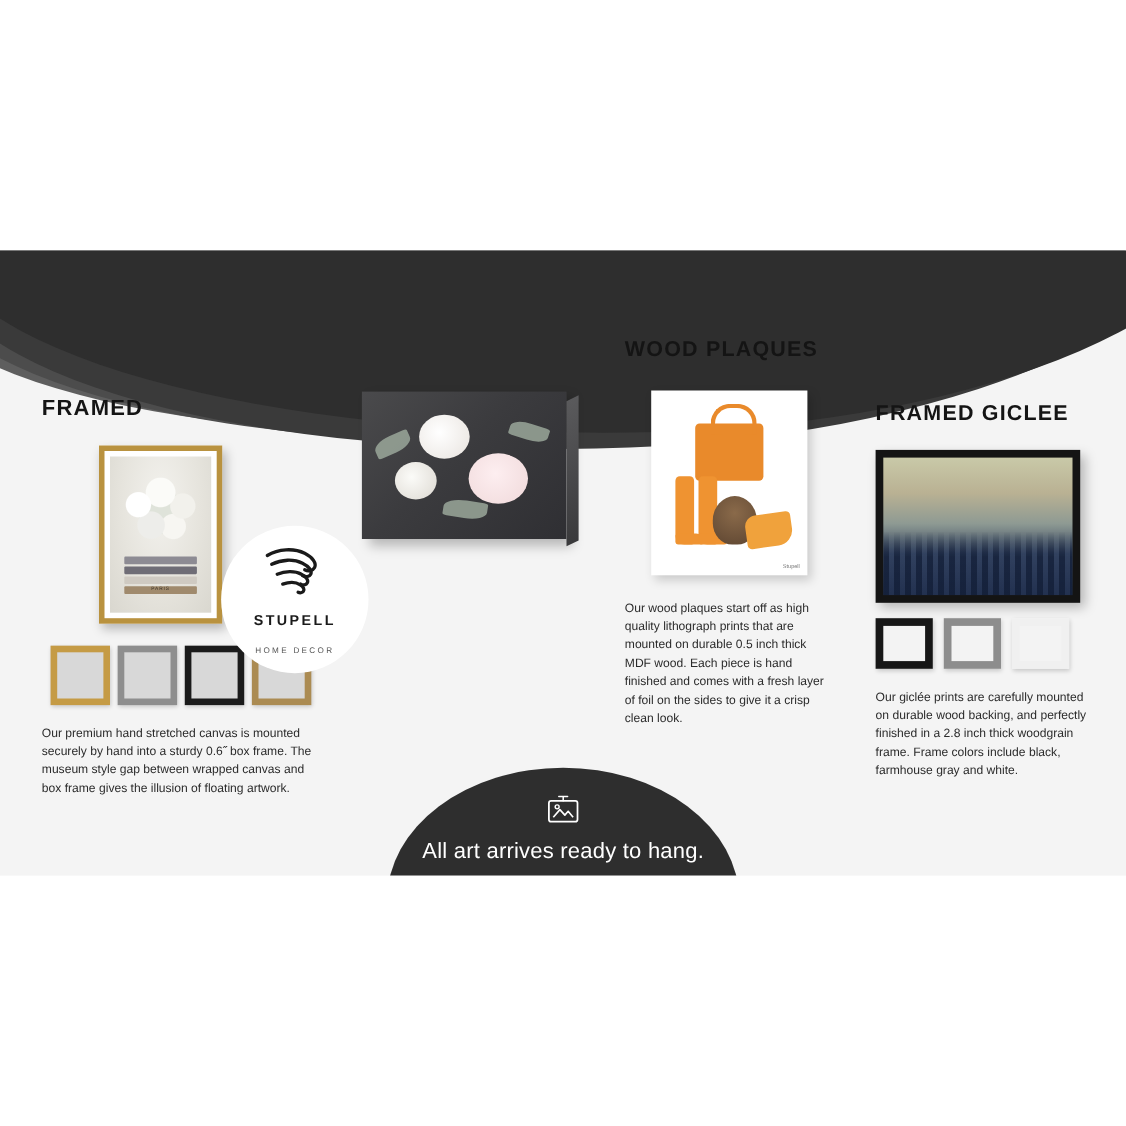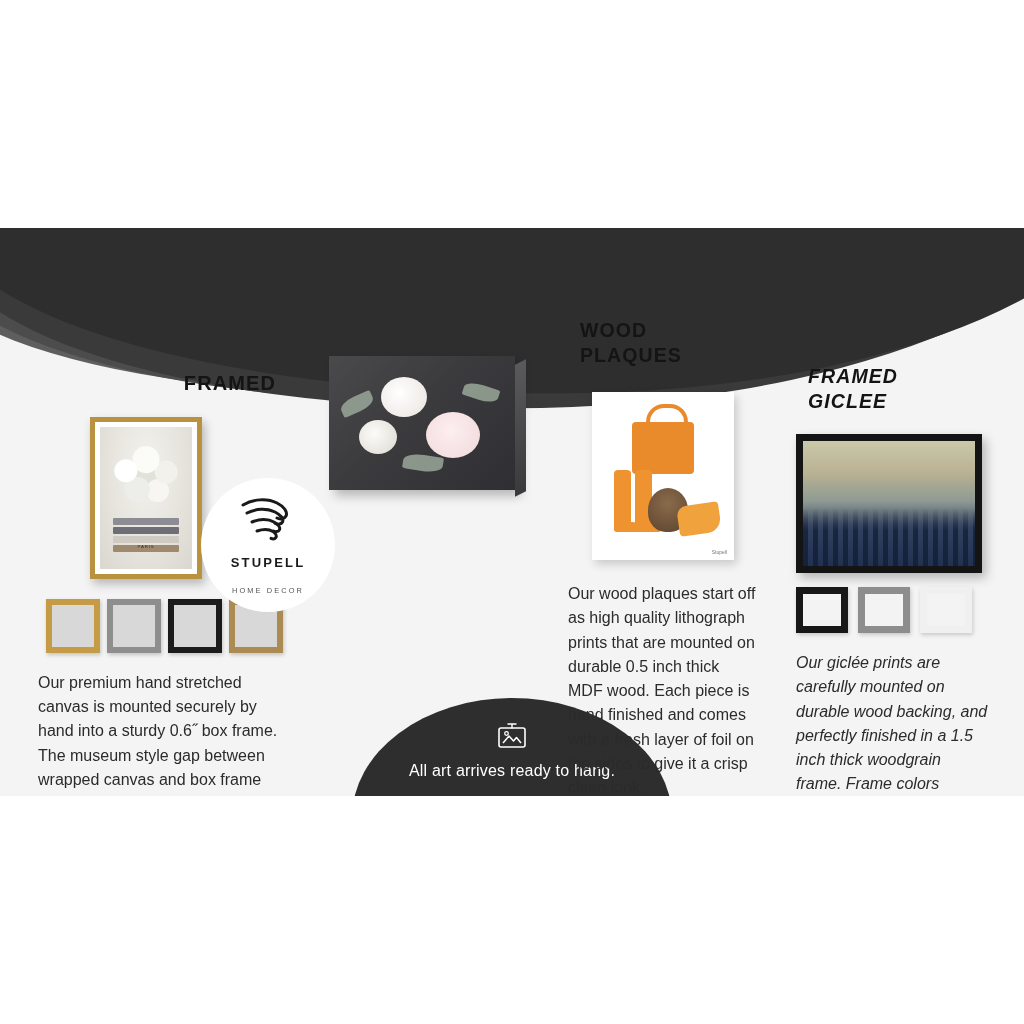--- a/index.html
+++ b/index.html
@@ -72,21 +72,21 @@
     border-top-right-radius: 160px 120px;
     text-align: center;
     color: #ffffff;
     overflow: hidden;
   }
   #bottom-arc .arc-icon {
     margin-top: 24px;
   }
   #bottom-arc .arc-text {
     margin-top: 8px;
-    font-size: 16px;
+    font-size: 20px;
     letter-spacing: .2px;
   }
   
   #logo-badge {
     position: absolute;
     left: 201px;
     top: 250px;
     width: 134px;
     height: 134px;
     border-radius: 50%;
@@ -111,38 +111,38 @@
     color: #555;
     margin-top: 16px;
   }
 
   
   .col {
     position: absolute;
     z-index: 3;
   }
   .col h2 {
-    margin: 12px;
+    margin: 0;
     font-size: 19.5px;
     font-weight: bold;
     letter-spacing: 1.1px;
     color: #141414;
     line-height: 1.28;
     text-transform: uppercase;
   }
   .col p {
     margin: 0;
-    font-size: 16px;
+    font-size: 11px;
     line-height: 1.52;
     color: #2b2b2b;
   }
 
   
   #col1 { left: 38px; top: 131px; width: 250px; }
-  #col1 h2 { font-size: 20px; text-align: right; }
+  #col1 h2 { font-size: 20px; }
   #art1-wrap {
     margin: 20px 0 0 52px;
     width: 112px;
     height: 162px;
     position: relative;
   }
   .frame-gold {
     position: absolute;
     inset: 0;
     border: 5px solid #b9923f;
@@ -310,21 +310,21 @@
   }
   .sig {
     position: absolute;
     right: 7px; bottom: 5px;
     font-size: 5px;
     color: #777;
   }
   #col3 p { margin-top: 22px; width: 190px; }
 
   
-  #col4 { left: 796px; top: 124px; width: 196px; font-style: italic; }
+  #col4 { left: 796px; top: 136px; width: 196px; }
   #art4 {
     margin: 20px 0 0 0;
     width: 186px;
     height: 139px;
     background: #141414;
     padding: 7px;
     box-sizing: border-box;
     box-shadow: 4px 5px 10px rgba(0,0,0,.26);
   }
   #art4 .inner {
@@ -442,21 +442,21 @@
       <div id="art4">
         <div class="inner"></div>
       </div>
 
       <div id="swatches4">
         <div class="fswatch black"></div>
         <div class="fswatch gray"></div>
         <div class="fswatch white"></div>
       </div>
 
-      <p>Our giclée prints are carefully mounted on durable wood backing, and perfectly finished in a 1.5 inch thick woodgrain frame. Frame colors include black, farmhouse gray and white.</p>
+      <p>Our giclée prints are carefully mounted on durable wood backing, and perfectly finished in a 2.8 inch thick woodgrain frame. Frame colors include black, farmhouse gray and white.</p>
     </div>
 
     <div id="bottom-arc">
       <div class="arc-icon">
         <svg width="34" height="28" viewBox="0 0 34 28" fill="none" aria-hidden="true">
           <rect x="4" y="6" width="26" height="19" rx="2" stroke="#ffffff" stroke-width="1.6"></rect>
           <path d="M8 21l6-7 4.5 5 3-3.5L26 21" stroke="#ffffff" stroke-width="1.5" fill="none" stroke-linejoin="round"></path>
           <circle cx="11.5" cy="11.5" r="1.8" stroke="#ffffff" stroke-width="1.3"></circle>
           <path d="M17 6V2M13 2h8" stroke="#ffffff" stroke-width="1.4" stroke-linecap="round"></path>
         </svg>

